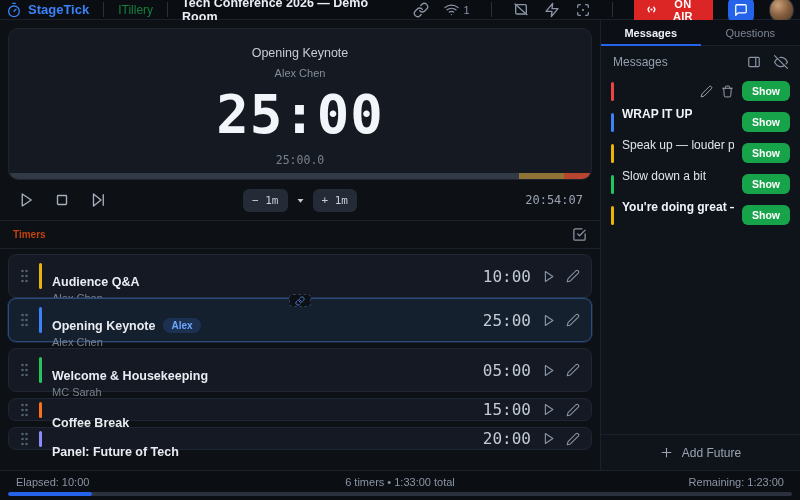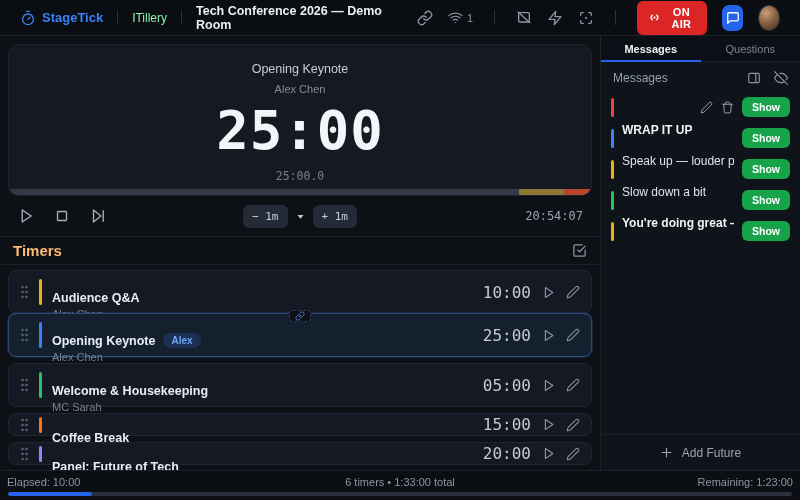--- a/index.html
+++ b/index.html
@@ -1,25 +1,25 @@
 <!DOCTYPE html>
 <html><head>
 <meta charset="utf-8">
 <style>
   * { margin:0; padding:0; box-sizing:border-box; }
   html,body { width:800px; height:500px; overflow:hidden; }
   body { font-family:"Liberation Sans", sans-serif; background:#0d1015; color:#e7ecf3; }
   .app { display:flex; flex-direction:column; width:800px; height:500px; }
 
   
-  .topbar { height:36px; flex:none; display:flex; align-items:center; padding:0 20px;
+  .topbar { height:20px; flex:none; display:flex; align-items:center; padding:0 6px;
             background:#0a0d12; border-bottom:1px solid #1b212b; gap:8px; }
   .brand { display:flex; align-items:center; gap:6px; color:#3b82f6; font-weight:bold; font-size:13px; }
   .tsep { width:1px; height:15px; background:#2a313c; margin:0 6px; }
-  .org { color:#86efac; font-size:12px; }
+  .org { color:#15803d; font-size:12px; }
   .room { color:#e9eef5; font-size:12.5px; font-weight:bold; }
   .topbar-right { margin-left:auto; display:flex; align-items:center; gap:15px; }
   .tb-icon { color:#8b95a5; display:grid; place-items:center; cursor:pointer; background:none; border:none; }
   .wifi-group { display:flex; align-items:center; gap:4px; color:#8b95a5; font-size:11px; }
   .onair { background:#dc2626; color:#fff; font-weight:bold; font-size:11px; letter-spacing:.3px;
            padding:5px 11px; border-radius:6px; border:none; display:flex; align-items:center; gap:6px; cursor:pointer; }
   .chatbtn { background:#2563eb; width:26px; height:26px; border-radius:7px; border:none;
              display:grid; place-items:center; color:#fff; cursor:pointer; }
   .avatar { width:26px; height:26px; border-radius:50%; cursor:pointer;
             background:radial-gradient(circle at 35% 30%, #c9a07a 0%, #8a6243 45%, #41301f 100%);
@@ -44,21 +44,21 @@
   .t-left { display:flex; align-items:center; gap:18px; }
   .t-ctl { background:none; border:none; color:#a6afbd; display:grid; place-items:center; cursor:pointer; }
   .t-center { position:absolute; left:50%; transform:translateX(-50%); display:flex; align-items:center; gap:6px; }
   .t-btn { background:#242b36; color:#c6cdd7; font-size:11px; font-family:"DejaVu Sans Mono", monospace;
            padding:5px 9px; border-radius:6px; border:none; cursor:pointer; }
   .t-caret { background:none; border:none; color:#c6cdd7; display:grid; place-items:center; cursor:pointer; padding:0 2px; }
   .t-clock { margin-left:auto; font-family:"DejaVu Sans Mono", monospace; font-size:12px; color:#99a3b2; }
 
   .timers-header { height:29px; flex:none; display:flex; align-items:center; justify-content:space-between;
                    padding:0 13px; border-top:1px solid #1b212b; border-bottom:1px solid #1b212b; }
-  .th-label { font-size:15px; font-weight:bold; color:#fdba74; }
+  .th-label { font-size:10px; font-weight:bold; color:#c2410c; }
 
   .timers-list { flex:1; min-height:0; overflow:hidden; padding:5px 8px 0; display:flex; flex-direction:column; }
   .trow { flex:none; height:44px; background:#141923; border:1px solid #202734; border-radius:8px;
           display:flex; align-items:center; padding:0 11px; gap:10px; margin-bottom:6px; cursor:pointer; }
   .trow.short { height:23px; }
   .trow.selected { background:#15202f; border-color:#2e4b7d; box-shadow:0 0 0 1px rgba(46,75,125,.35); }
   .drag { color:#545f70; flex:none; display:grid; place-items:center; cursor:grab; }
   .t-accent { width:3px; height:26px; border-radius:2px; flex:none; }
   .trow.short .t-accent { height:16px; }
   .t-info { flex:1; min-width:0; }
@@ -92,21 +92,21 @@
   .msg.bold .m-text { font-weight:bold; color:#f0f4f9; }
   .m-act { background:none; border:none; color:#97a1af; display:grid; place-items:center; cursor:pointer; flex:none; }
   .show-btn { background:#16a34a; color:#fff; font-size:10.5px; font-weight:bold; padding:4px 10px;
               border-radius:6px; border:none; cursor:pointer; flex:none; }
   .sb-spacer { flex:1; }
   .add-msg { height:36px; flex:none; border-top:1px solid #1b212b; background:none; border-left:none; border-right:none; border-bottom:none;
              display:flex; align-items:center; justify-content:center; gap:9px; color:#9aa4b2; font-size:12px; cursor:pointer; font-family:inherit; }
 
   
   .statusbar { height:30px; flex:none; background:#0b0e13; border-top:1px solid #1b212b; position:relative;
-               display:flex; align-items:flex-start; padding:5px 7px 0; font-size:11px; color:#8b95a5; }
+               display:flex; align-items:flex-start; padding:5px 16px 0; font-size:11px; color:#8b95a5; }
   .sb-center { position:absolute; left:0; right:0; top:5px; text-align:center; }
   .sb-right { margin-left:auto; }
   .sb-track { position:absolute; left:8px; right:8px; bottom:4px; height:4px; background:#2b323e;
               border-radius:3px; overflow:hidden; cursor:pointer; }
   .sb-fill { height:100%; border-radius:3px; }
 
   svg { display:block; }
 </style>
 </head>
 <body>

